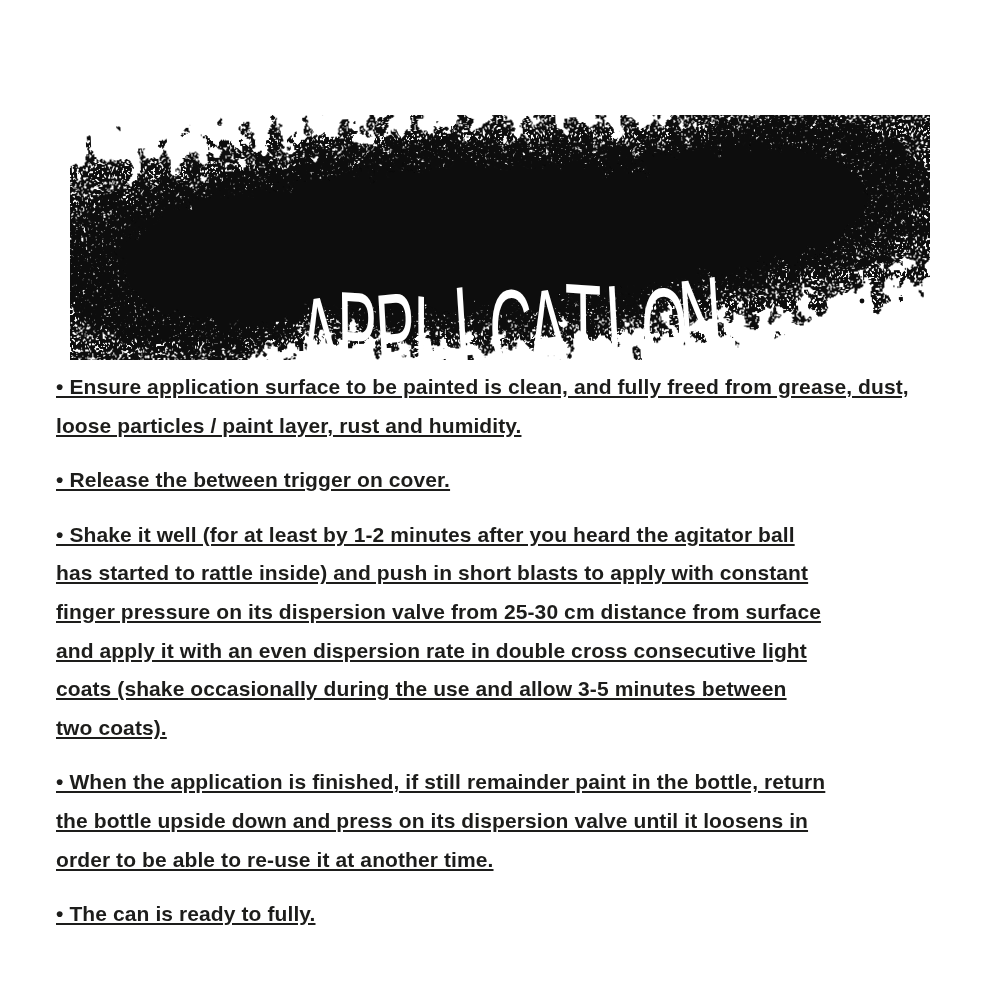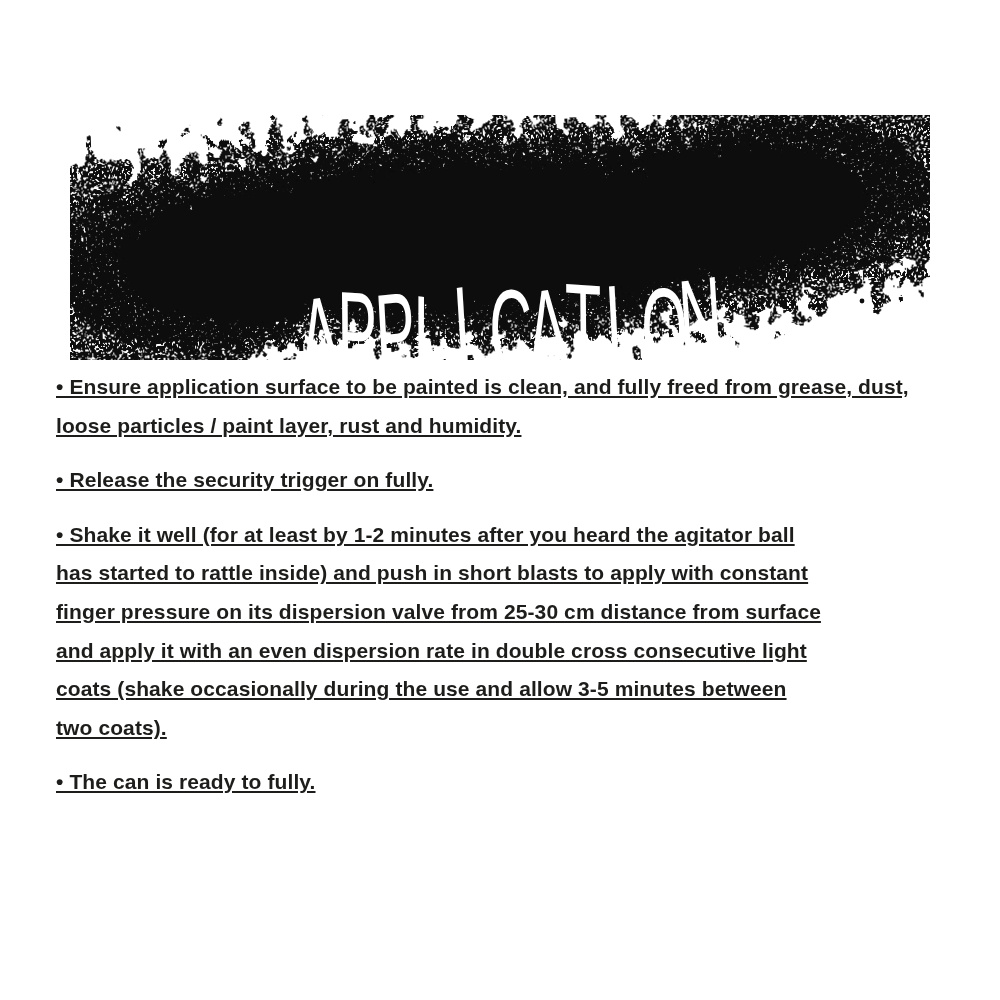--- a/index.html
+++ b/index.html
@@ -130,23 +130,26 @@
         <circle cx="38" cy="172" r="2.8"></circle>
       </g>
     </svg>
 
     <h1 class="title"><span class="tl" style="transform: translateY(4px) scale(0.56, 1.08) rotate(-4deg);">A</span><span class="tl" style="transform: translateY(-2px) scale(0.56, 1.08) rotate(3deg);">P</span><span class="tl" style="transform: translateY(2px) scale(0.56, 1.08) rotate(-2deg);">P</span><span class="tl" style="transform: translateY(5px) scale(0.56, 1.08) rotate(4deg);">L</span><span class="tl" style="transform: translateY(-3px) scale(0.56, 1.08) rotate(-3deg);">I</span><span class="tl" style="transform: translateY(1px) scale(0.56, 1.08) rotate(2deg);">C</span><span class="tl" style="transform: translateY(4px) scale(0.56, 1.08) rotate(-4deg);">A</span><span class="tl" style="transform: translateY(-2px) scale(0.56, 1.08) rotate(3deg);">T</span><span class="tl" style="transform: translateY(1px) scale(0.56, 1.08) rotate(-2deg);">I</span><span class="tl" style="transform: translateY(4px) scale(0.56, 1.08) rotate(4deg);">O</span><span class="tl" style="transform: translateY(-2px) scale(0.56, 1.08) rotate(-3deg);">N</span></h1>
   </div>
 
   <div class="content">
     <p>• Ensure application surface to be painted is clean, and fully freed from grease, dust,
 loose particles / paint layer, rust and humidity.</p>
-    <p>• Release the security trigger on fully.</p>
+    <p>• Release the between trigger on cover.</p>
     <p>• Shake it well (for at least by 1-2 minutes after you heard the agitator ball
 has started to rattle inside) and push in short blasts to apply with constant
 finger pressure on its dispersion valve from 25-30 cm distance from surface
 and apply it with an even dispersion rate in double cross consecutive light
 coats (shake occasionally during the use and allow 3-5 minutes between
 two coats).</p>
+    <p>• When the application is finished, if still remainder paint in the bottle, return
+the bottle upside down and press on its dispersion valve until it loosens in
+order to be able to re-use it at another time.</p>
     <p>• The can is ready to fully.</p>
   </div>
 
 </div>
 
 </body></html>

